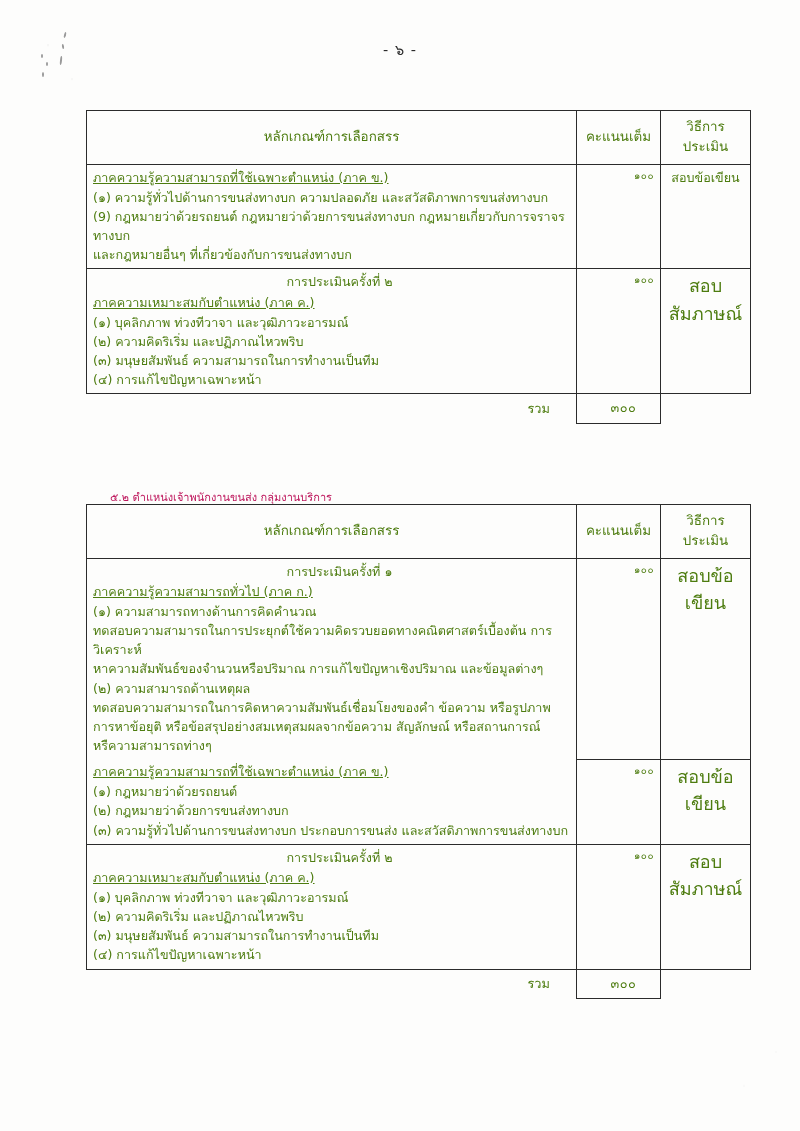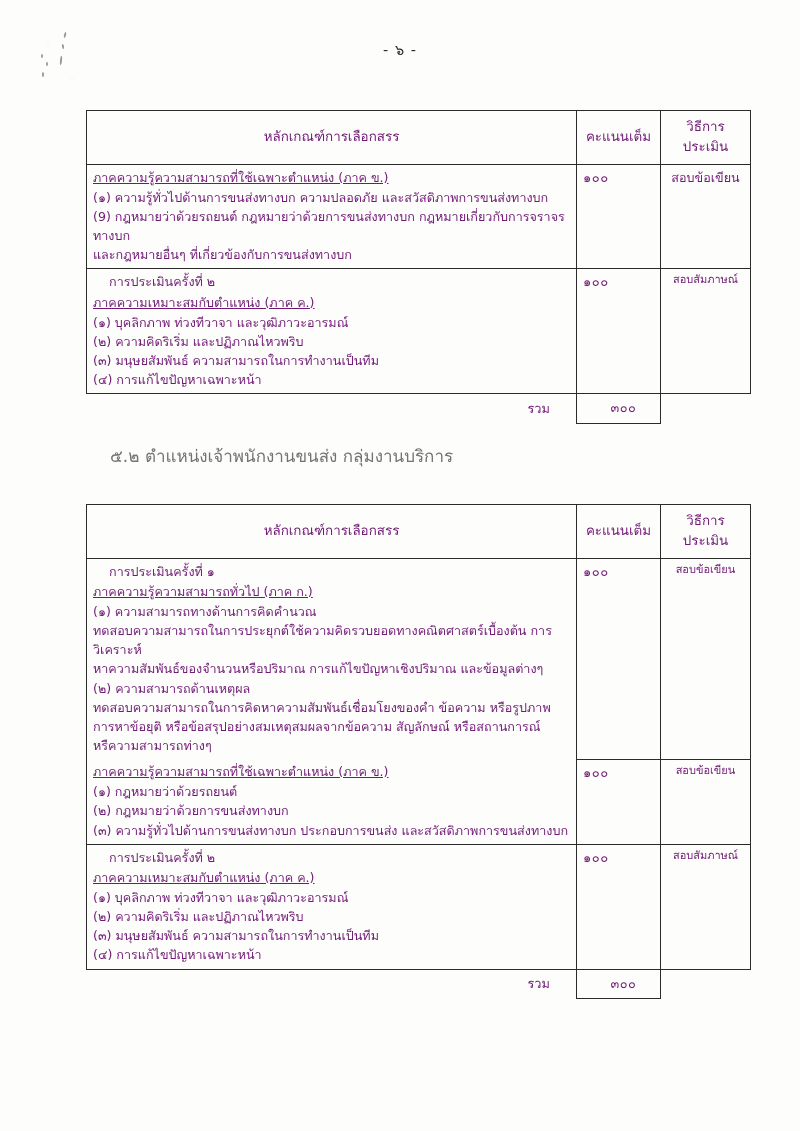--- a/index.html
+++ b/index.html
@@ -64,57 +64,57 @@
     color: #2a2a2a;
   }
 
   
   .doc-table {
     position: absolute;
     border-collapse: collapse;
     table-layout: fixed;
     font-size: 12.6px;
     line-height: 1.52;
-    color: #701a75;
+    color: #4d7c0f;
   }
   .doc-table td, .doc-table th {
     border: 1px solid #2b2b2b;
     vertical-align: top;
     padding: 3px 6px 4px 6px;
     font-weight: normal;
   }
   .doc-table th {
     text-align: center;
     vertical-align: middle;
     font-size: 13.4px;
     padding: 6px 4px;
   }
   .col-criteria { width: 490px; }
   .col-score    { width: 84px;  }
   .col-method   { width: 90px;  }
 
   .cell-score {
-    text-align: left;
-    vertical-align: middle;
-    font-size: 13px;
+    text-align: right;
+    vertical-align: middle;
+    font-size: 10px;
     letter-spacing: .5px;
   }
   .cell-method {
     text-align: center;
     vertical-align: middle;
-    font-size: 11px;
+    font-size: 18px;
   }
   .cell-method-top {
     text-align: center;
     vertical-align: top;
     padding-top: 6px;
     font-size: 12.6px;
   }
 
-  .blk-title      { margin: 0 0 1px 16px; }
+  .blk-title      { margin: 0 0 1px 16px; text-align: center; }
   .blk-underline  { text-decoration: underline; margin: 0 0 1px 0; }
   .blk-line       { margin: 0; }
   .pad-bottom     { padding-bottom: 16px; }
 
   
   .row-total td {
     border: none;
   }
   .row-total .tot-label {
     text-align: right;
@@ -130,21 +130,21 @@
     font-size: 12.8px;
     letter-spacing: .5px;
     padding: 4px 0 5px 10px;
   }
   .row-total .tot-blank {
     border: none;
   }
 
   
   #table-one     { left: 86px; top: 110px; width: 664px; }
-  #section-head  { position: absolute; left: 110px; top: 442px; font-size: 17px; color: #737373; }
+  #section-head  { position: absolute; left: 110px; top: 488px; font-size: 11px; color: #be185d; }
   #table-two     { left: 86px; top: 504px; width: 664px; }
 
   
   .doc-table td, .doc-table th { box-shadow: inset 0 0 0 0 transparent; }
 </style>
 </head>
 <body>
 
 <div class="page">
 

